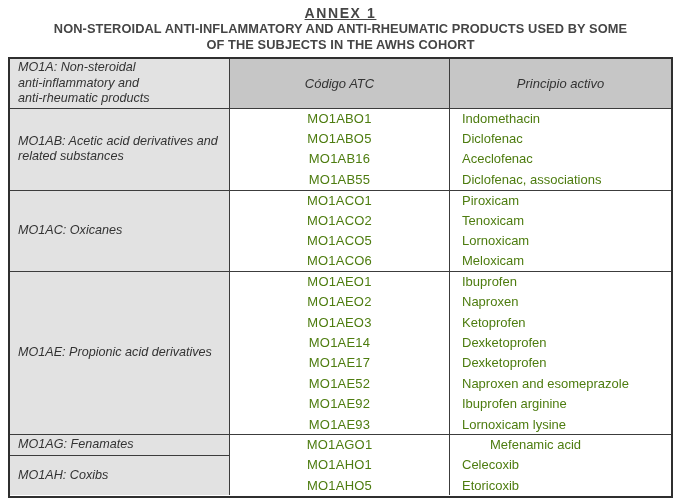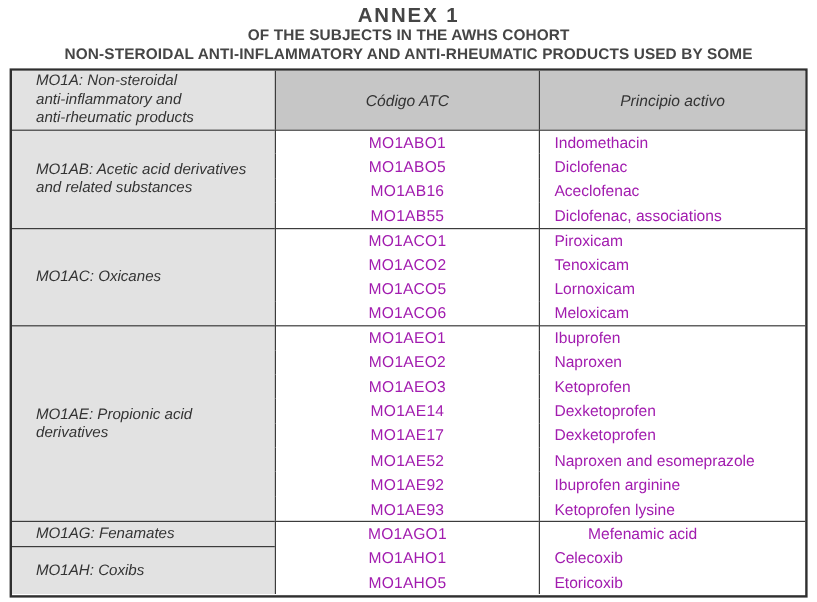--- a/index.html
+++ b/index.html
@@ -2,56 +2,56 @@
 <html><head>
 <meta charset="utf-8">
 <style>
   html, body { margin:0; padding:0; }
   body {
     width:681px; height:502px; background:#ffffff; overflow:hidden;
     font-family:"Liberation Sans", sans-serif;
     -webkit-font-smoothing:antialiased;
   }
   .title-block { text-align:center; padding-top:5px; color:#454545; }
-  .annex-line  { font-size:17px; font-weight:bold; letter-spacing:1.6px; line-height:16px; }
+  .annex-line  { font-size:14px; font-weight:bold; letter-spacing:1.6px; line-height:16px;text-decoration:underline; }
   .title-line  { font-size:12.8px; font-weight:bold; letter-spacing:0.1px; line-height:16px; }
 
   .tbl {
     margin:4px 0 0 8px;
     width:665px; height:441px;
     box-sizing:border-box;
     border:2px solid #2f2f2f;
     display:grid;
     grid-template-columns:219px 220px 222px;
     grid-template-rows:49px repeat(19, 20.4px);
     background:#ffffff;
   }
   .cell {
     box-sizing:border-box; display:flex; align-items:center;
-    overflow:hidden; color:#a21caf;
+    overflow:hidden; color:#4d7c0f;
   }
   .c2, .c3 { border-left:1.5px solid #3c3c3c; }
   .gs { border-top:1.5px solid #3c3c3c; }
 
   .left {
     background:#e2e2e2; font-style:italic; font-size:12.6px;
-    line-height:15.5px; padding:2px 6px 2px 20px; color:#333333;
+    line-height:15.5px; padding:2px 6px 2px 8px; color:#333333;
   }
   .hdr  { background:#c6c6c6; font-style:italic; font-size:13px; justify-content:center; color:#333333; }
   .hleft{ white-space:pre-line; }
   .code { justify-content:center; font-size:13px; letter-spacing:0.2px; }
   .act  { padding-left:12px; font-size:13px; }
 </style>
 </head>
 <body>
 
 <div class="title-block">
   <div class="annex-line">ANNEX 1</div>
+  <div class="title-line">NON-STEROIDAL ANTI-INFLAMMATORY AND ANTI-RHEUMATIC PRODUCTS USED BY SOME</div>
   <div class="title-line">OF THE SUBJECTS IN THE AWHS COHORT</div>
-  <div class="title-line">NON-STEROIDAL ANTI-INFLAMMATORY AND ANTI-RHEUMATIC PRODUCTS USED BY SOME</div>
 </div>
 
 <div class="tbl">
 
   <div class="cell left hleft" style="grid-column:1; grid-row:1;">MO1A:  Non-steroidal
 anti-inflammatory and
 anti-rheumatic products</div>
   <div class="cell hdr c2" style="grid-column:2; grid-row:1;">Código ATC</div>
   <div class="cell hdr c3" style="grid-column:3; grid-row:1;">Principio activo</div>
 
@@ -84,21 +84,21 @@
   <div class="cell act  c3" style="grid-column:3; grid-row:12;">Ketoprofen</div>
   <div class="cell code c2" style="grid-column:2; grid-row:13;">MO1AE14</div>
   <div class="cell act  c3" style="grid-column:3; grid-row:13;">Dexketoprofen</div>
   <div class="cell code c2" style="grid-column:2; grid-row:14;">MO1AE17</div>
   <div class="cell act  c3" style="grid-column:3; grid-row:14;">Dexketoprofen</div>
   <div class="cell code c2" style="grid-column:2; grid-row:15;">MO1AE52</div>
   <div class="cell act  c3" style="grid-column:3; grid-row:15;">Naproxen and esomeprazole</div>
   <div class="cell code c2" style="grid-column:2; grid-row:16;">MO1AE92</div>
   <div class="cell act  c3" style="grid-column:3; grid-row:16;">Ibuprofen arginine</div>
   <div class="cell code c2" style="grid-column:2; grid-row:17;">MO1AE93</div>
-  <div class="cell act  c3" style="grid-column:3; grid-row:17;">Ketoprofen lysine</div>
+  <div class="cell act  c3" style="grid-column:3; grid-row:17;">Lornoxicam lysine</div>
 
   <div class="cell left gs" style="grid-column:1; grid-row:18;">MO1AG: Fenamates</div>
   <div class="cell left gs" style="grid-column:1; grid-row:19 / span 2;">MO1AH: Coxibs</div>
   <div class="cell code c2 gs" style="grid-column:2; grid-row:18;">MO1AGO1</div>
   <div class="cell act  c3 gs" style="grid-column:3; grid-row:18;padding-left:40px;">Mefenamic acid</div>
   <div class="cell code c2" style="grid-column:2; grid-row:19;">MO1AHO1</div>
   <div class="cell act  c3" style="grid-column:3; grid-row:19;">Celecoxib</div>
   <div class="cell code c2" style="grid-column:2; grid-row:20;">MO1AHO5</div>
   <div class="cell act  c3" style="grid-column:3; grid-row:20;">Etoricoxib</div>
 

